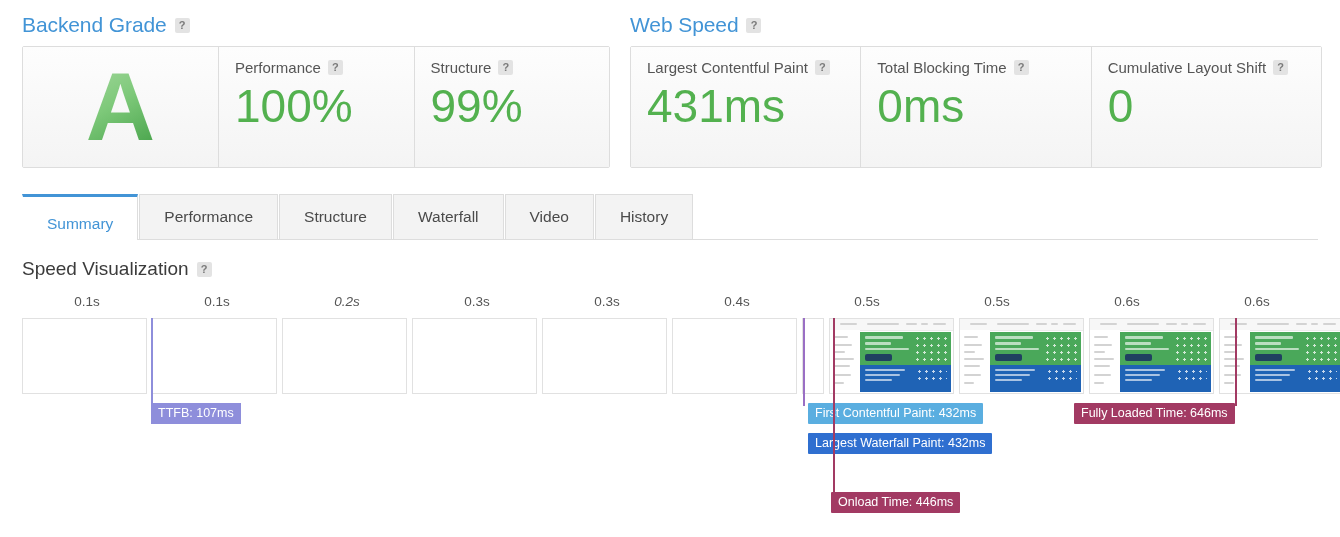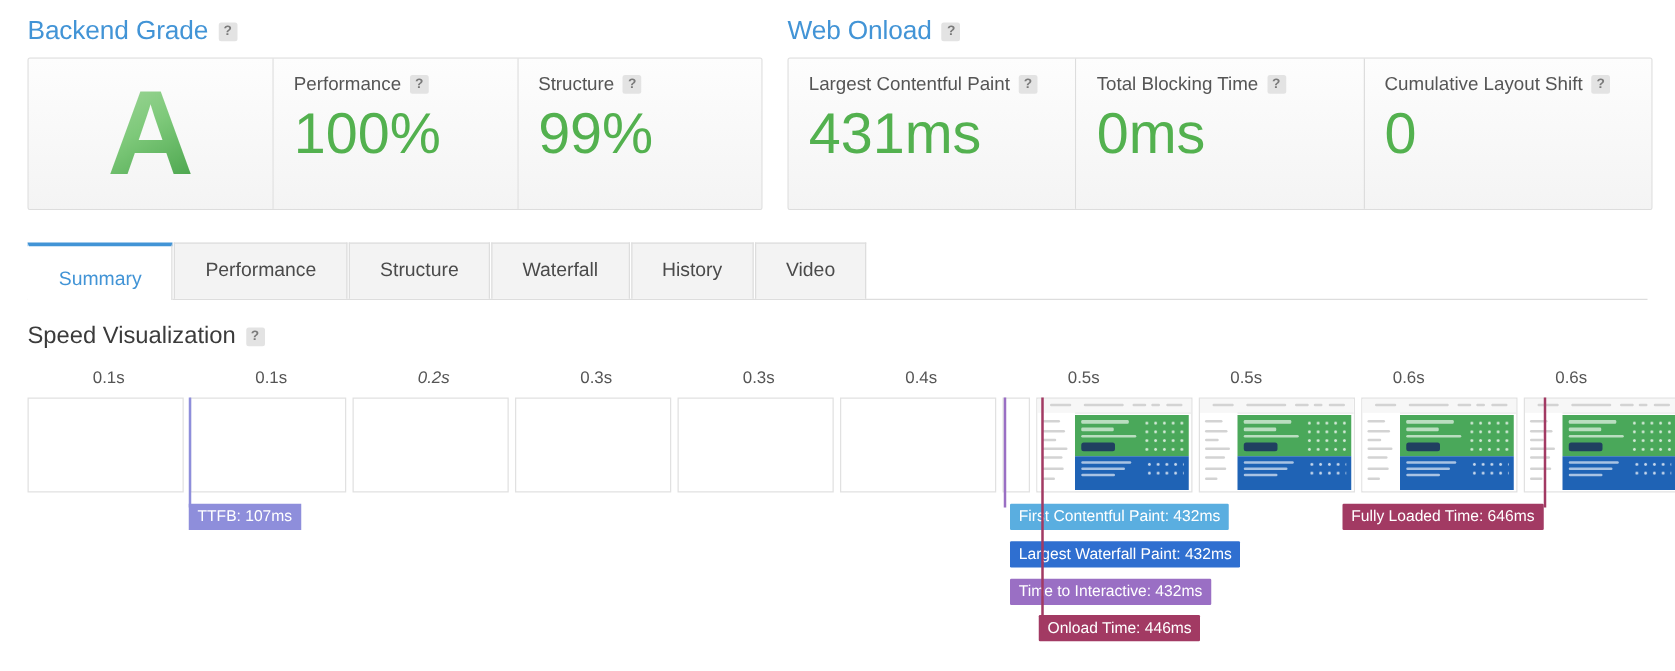--- a/index.html
+++ b/index.html
@@ -258,21 +258,21 @@
             <span>Structure</span>
             <span class="help">?</span>
           </div>
           <div class="card-value">99%</div>
         </div>
       </div>
     </div>
 
     <div class="panel-block vitals">
       <div class="panel-title">
-        <span>Web Onload</span>
+        <span>Web Speed</span>
         <span class="help">?</span>
       </div>
       <div class="card-row">
         <div class="card">
           <div class="card-label">
             <span>Largest Contentful Paint</span>
             <span class="help">?</span>
           </div>
           <div class="card-value">431ms</div>
         </div>
@@ -293,22 +293,22 @@
       </div>
     </div>
 
   </div>
 
   <div class="tabs" id="tabs">
       <div class="tab active">Summary</div>
       <div class="tab">Performance</div>
       <div class="tab">Structure</div>
       <div class="tab">Waterfall</div>
+      <div class="tab">Video</div>
       <div class="tab">History</div>
-      <div class="tab">Video</div>
     </div>
 
   <div class="sv-title">
     <span>Speed Visualization</span>
     <span class="help">?</span>
   </div>
 
   <div class="filmstrip-wrap">
     <div class="ruler" id="ruler">
         <div class="tick" style="left: 65px;">0.1s</div>
@@ -459,20 +459,19 @@
           </div>
         </div>
       </div>
     <div class="labels" id="overlay">
         <div class="vline" style="left: 151px; top: 24px; height: 88px; background: rgb(142, 142, 219);"></div>
         <div class="vline" style="left: 803px; top: 24px; height: 88px; background: rgb(154, 111, 196);"></div>
         <div class="vline" style="left: 833px; top: 24px; height: 188px; background: rgb(162, 58, 99);"></div>
         <div class="vline" style="left: 1235px; top: 24px; height: 88px; background: rgb(162, 58, 99);"></div>
         <div class="lbl" style="left: 808px; top: 109px; background: rgb(90, 174, 224);">First Contentful Paint: 432ms</div>
         <div class="lbl" style="left: 808px; top: 139px; background: rgb(47, 111, 208);">Largest Waterfall Paint: 432ms</div>
-        <div class="lbl" style="left: 808px; top: 169px; background: rgb(154, 111, 196);">Time to Interactive: 432ms</div>
         <div class="lbl" style="left: 831px; top: 198px; background: rgb(162, 58, 99);">Onload Time: 446ms</div>
         <div class="lbl" style="left: 1074px; top: 109px; background: rgb(162, 58, 99);">Fully Loaded Time: 646ms</div>
         <div class="ttfb-head" style="left: 151px; top: 109px; background: rgb(142, 142, 219);">TTFB: 107ms</div>
       </div>
   </div>
 
 </div>
 
 </body></html>

